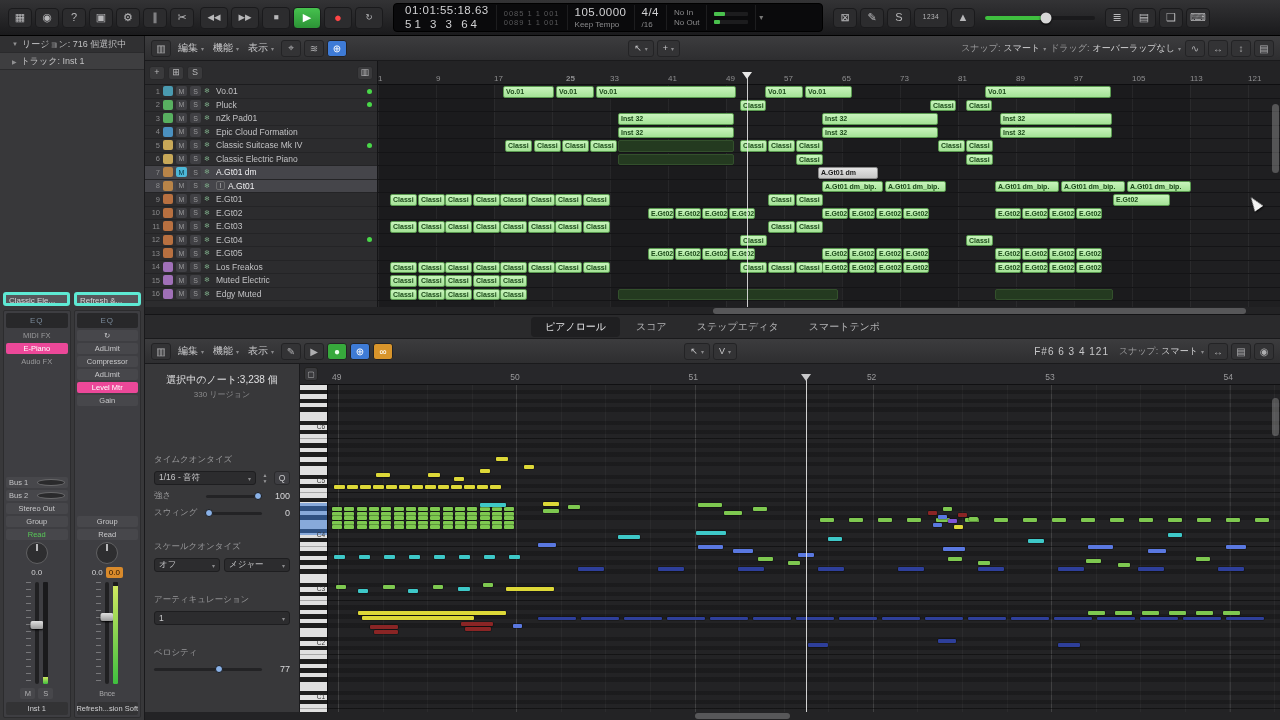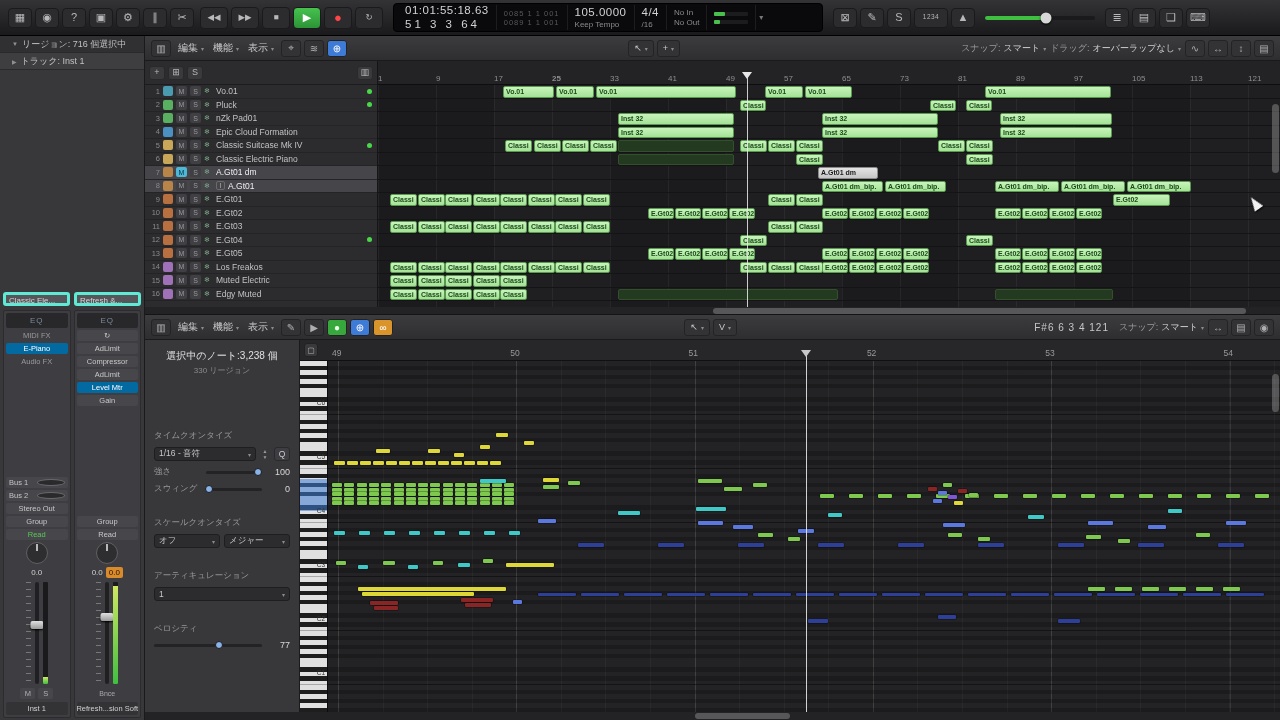--- a/index.html
+++ b/index.html
@@ -33,21 +33,21 @@
 .lc-region{background:#303032;}
 .lc-track{background:#3e3e40;}
 .disc{font-size:6px;color:#909092;}
 .lc-fill{flex:1;}
 .patch-row{display:flex;gap:4px;padding:2px 3px;flex:none;}
 .patch{flex:1;background:#56565a;border:3px solid #5eead4;border-radius:3px;color:#d8d8da;font-size:8px;height:14px;line-height:12px;padding:0 3px;white-space:nowrap;overflow:hidden;}
 .strips{height:412px;display:flex;gap:3px;padding:2px 3px 2px;flex:none;}
 .strip{flex:1;background:#3e3e42;border:1px solid #2c2c2e;border-radius:2px;display:flex;flex-direction:column;gap:2px;padding:2px;min-width:0;}
 .eqbox{height:15px;background:#28282a;border-radius:2px;color:#7a8a9a;font-size:8px;display:flex;align-items:center;justify-content:center;letter-spacing:1px;flex:none;}
 .slot{height:11px;background:#47474b;border-radius:2px;font-size:7.5px;color:#c8c8ca;display:flex;align-items:center;justify-content:center;white-space:nowrap;overflow:hidden;flex:none;}
-.slot-blue{background:#0369a1;color:#fff;}
+.slot-blue{background:#ec4899;color:#fff;}
 .slot-dim{background:transparent;color:#9a9a9c;}
 .read-green{color:#58c858;}
 .spacerflex{flex:1;}
 .plugstack{display:flex;flex-direction:column;gap:2px;flex:none;}
 .send{height:11px;display:flex;align-items:center;background:#47474b;border-radius:2px;padding:0 3px;font-size:7.5px;gap:2px;flex:none;}
 .send span{flex:1;overflow:hidden;white-space:nowrap;}
 .sendknob{width:7px;height:7px;border-radius:50%;background:#2a2a2c;border:1px solid #6a6a6c;flex:none;}
 .panknob{width:22px;height:22px;border-radius:50%;background:#2e2e30;border:1px solid #606062;align-self:center;position:relative;flex:none;}
 .panknob::after{content:"";position:absolute;left:50%;top:1px;width:2px;height:7px;background:#b8b8ba;transform:translateX(-50%);}
 .panrow{display:flex;gap:3px;justify-content:center;align-items:center;height:12px;flex:none;}
@@ -515,21 +515,21 @@
                 <span class="tfrz">❄</span>
                 <span class="tname">Edgy Muted</span>
               </div>
             </div>
         </div>
         <div class="regionarea">
           <div class="arr-ruler">
               <span class="rmark" style="left: 0px;">1</span>
               <span class="rmark" style="left: 58px;">9</span>
               <span class="rmark" style="left: 116px;">17</span>
-              <span class="rmark" style="left: 174px; font-weight: bold;">25</span>
+              <span class="rmark" style="left: 188px; font-weight: bold;">25</span>
               <span class="rmark" style="left: 232px;">33</span>
               <span class="rmark" style="left: 290px;">41</span>
               <span class="rmark" style="left: 348px;">49</span>
               <span class="rmark" style="left: 406px;">57</span>
               <span class="rmark" style="left: 464px;">65</span>
               <span class="rmark" style="left: 522px;">73</span>
               <span class="rmark" style="left: 580px;">81</span>
               <span class="rmark" style="left: 638px;">89</span>
               <span class="rmark" style="left: 696px;">97</span>
               <span class="rmark" style="left: 754px;">105</span>
@@ -886,20 +886,26 @@
           <div class="arr-playhead" style="left: 369px;"></div>
           <div class="vscroll">
               <div class="vthumb"></div>
             </div>
         </div>
       </div>
       <div class="arr-hscroll">
           <div class="hthumb"></div>
         </div>
 
+      <div class="tabsbar">
+          <button class="tab active">ピアノロール</button>
+          <button class="tab">スコア</button>
+          <button class="tab">ステップエディタ</button>
+          <button class="tab">スマートテンポ</button>
+        </div>
 
       <div class="pe-toolbar">
         <div class="tb-group">
             <button class="smallicn">▥</button>
           </div>
         <div class="tb-group">
             <button class="menubtn">
               <span>編集</span>
               <span class="chev">▾</span>
             </button>

